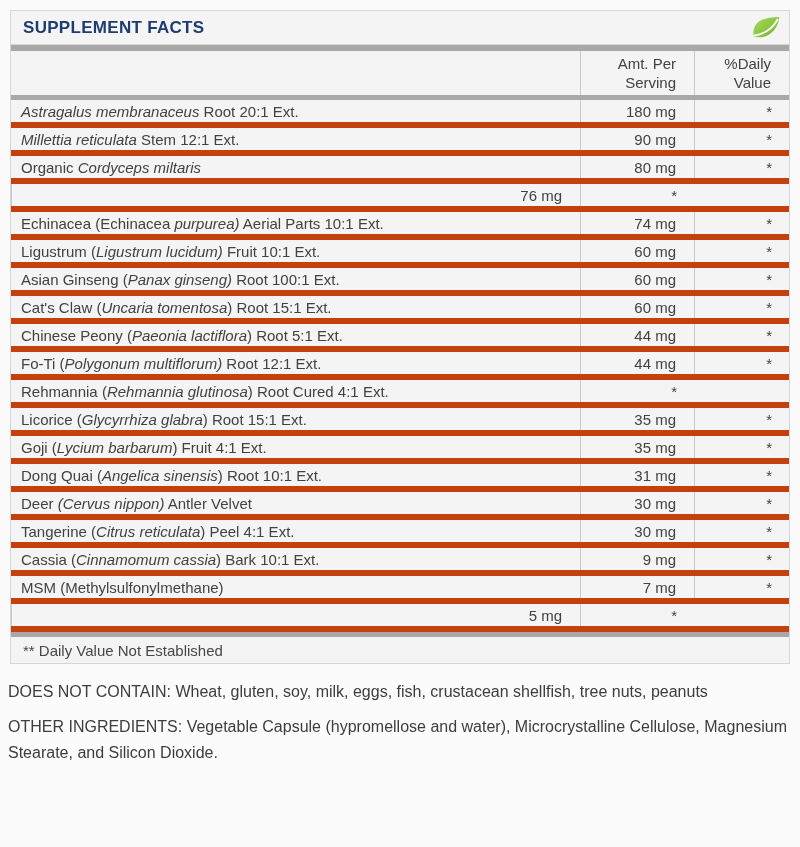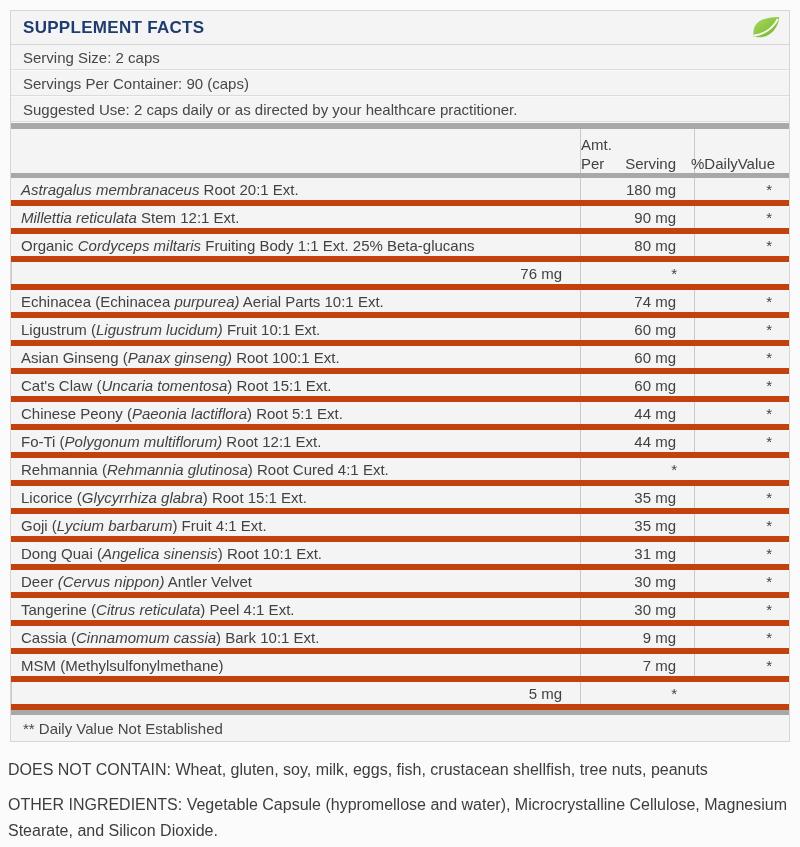--- a/index.html
+++ b/index.html
@@ -30,21 +30,21 @@
     height: 25px; background: #f4f4f4;
     border-bottom: 1px solid #dcdcdc; margin-bottom: 1px;
     display: flex; align-items: center;
     padding-left: 12px; font-size: 15px; color: #474747;
   }
   .bar { height: 5px; background: #a8a8a8; }
   .bar.tall { height: 6px; }
   .thead, .t-row { display: grid; grid-template-columns: 1fr 114px 95px; background: #f4f4f4; }
   .thead { height: 44px; }
   .thead .hcell {
-    display: flex; flex-direction: row; justify-content: center; align-items: flex-end;
+    display: flex; flex-direction: column; justify-content: center; align-items: flex-end;
     font-size: 15px; line-height: 19px; color: #424242; padding-right: 18px;
   }
   .thead .c1 { align-items: flex-start; padding-left: 10px; }
   .c2, .c3 { border-left: 1px solid #c9c9c9; }
   .t-row { height: 28px; border-bottom: 6px solid #c2410c; font-size: 15px; }
   .t-row .cell { display: flex; align-items: center; overflow: hidden; white-space: nowrap; }
   .t-row .c1 { padding-left: 10px; }
   .t-row .c2 { justify-content: flex-end; padding-right: 18px; }
   .t-row .c3 { justify-content: flex-end; padding-right: 17px; }
   .t-row i { font-style: italic; }
@@ -77,31 +77,20 @@
               <stop offset="0" stop-color="#a9d95f"></stop>
               <stop offset="1" stop-color="#74b42a"></stop>
             </linearGradient>
           </defs>
           <path d="M3 24 C1 10 10 2 32 2 C31 16 20 26 8 25 C6 25 4 25 3 24 Z" fill="url(#leafGrad)"></path>
           <path d="M4 23 C14 22 25 15 30 5" stroke="#ffffff" stroke-width="2.2" fill="none" stroke-linecap="round" opacity="0.9"></path>
         </svg>
       </span>
     </div>
 
-    <div>
-        <div class="info-row">
-          <span>Serving Size: 2 caps</span>
-        </div>
-        <div class="info-row">
-          <span>Servings Per Container: 90 (caps)</span>
-        </div>
-        <div class="info-row">
-          <span>Suggested Use: 2 caps daily or as directed by your healthcare practitioner.</span>
-        </div>
-      </div>
 
     <div class="bar tall"></div>
 
     <div class="thead">
       <div class="hcell c1"></div>
       <div class="hcell c2">
         <span>Amt. Per</span>
         <span>Serving</span>
       </div>
       <div class="hcell c3">
@@ -134,21 +123,20 @@
             <span>90 mg</span>
           </div>
           <div class="cell c3">
             <span>*</span>
           </div>
         </div>
         <div class="t-row">
           <div class="cell c1">
             <span>Organic </span>
             <i>Cordyceps miltaris</i>
-            <span> Fruiting Body 1:1 Ext. 25% Beta-glucans</span>
           </div>
           <div class="cell c2">
             <span>80 mg</span>
           </div>
           <div class="cell c3">
             <span>*</span>
           </div>
         </div>
         <div class="t-row">
           <div class="cell c2">

